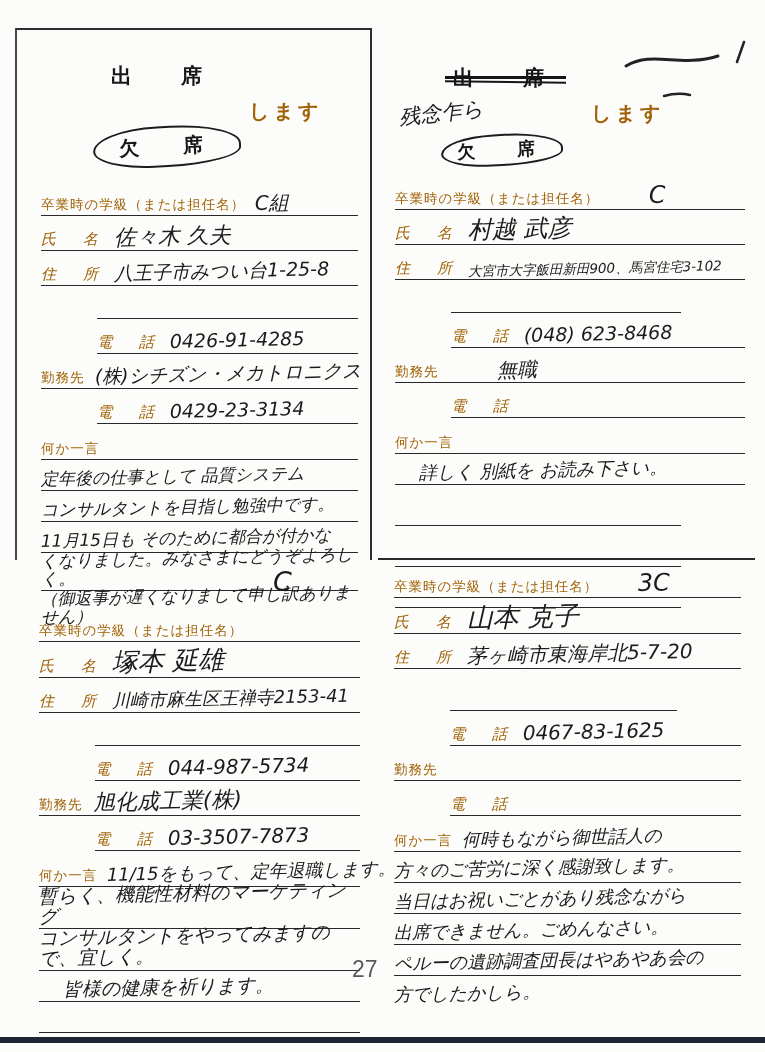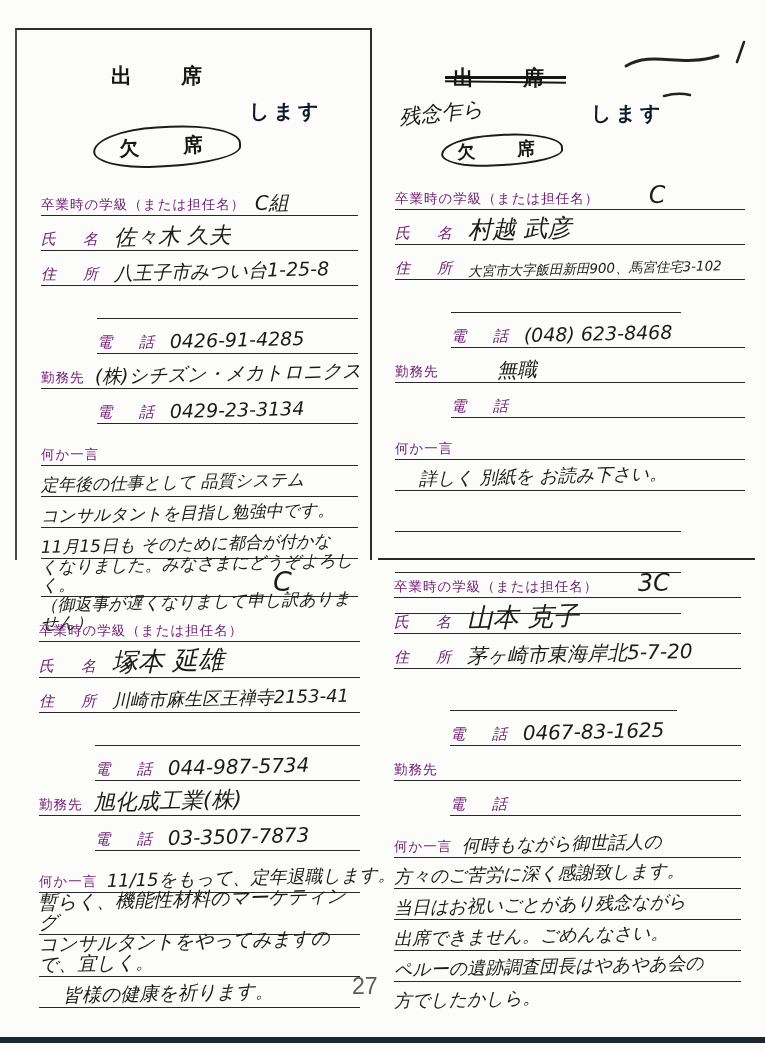--- a/index.html
+++ b/index.html
@@ -11,58 +11,58 @@
          border-top:2px solid #2e2e2e;border-right:2px solid #2e2e2e;border-left:2px solid #4a4a4a;
          padding:16px 12px 0 24px;}
   #card2{left:385px;top:28px;width:370px;height:530px;padding:16px 10px 0 10px;}
   #card3{left:15px;top:560px;width:357px;height:420px;padding:10px 12px 0 24px;}
   #card4{left:378px;top:558px;width:377px;height:420px;border-top:2px solid #2a2a2a;padding:8px 14px 0 16px;}
 
   
   .attend-area{position:relative;height:132px;}
   .gothic{font-family:"Liberation Sans","DejaVu Sans",sans-serif;font-weight:bold;}
   .attend-word{position:absolute;font-size:21px;letter-spacing:14px;color:#161616;}
-  .suffix-word{position:absolute;font-size:20px;letter-spacing:4px;color:#0f172a;}
+  .suffix-word{position:absolute;font-size:20px;letter-spacing:4px;color:#a16207;}
   .absent-wrap{position:absolute;}
   .oval{display:inline-block;padding:5px 24px;border:2.2px solid #1c1c1c;
         border-radius:48% 52% 55% 45% / 60% 55% 45% 50%;transform:rotate(-3deg);}
   .oval .attend-inline{font-size:20px;letter-spacing:12px;color:#161616;}
   .struck{position:relative;display:inline-block;}
   .struck i{font-style:normal;}
   .struck::before,.struck::after{content:"";position:absolute;left:-8px;right:-8px;height:2.2px;background:#161616;}
   .struck::before{top:44%;}
   .struck::after{top:62%;transform:rotate(.6deg);}
 
   
   .hw{font-family:"DejaVu Sans","Liberation Sans",sans-serif;font-style:italic;color:#1b1b1b;line-height:1.05;}
   .tilt{transform:rotate(-1.3deg);transform-origin:left bottom;}
 
   
   .row{display:flex;align-items:flex-end;gap:10px;min-height:26px;margin-top:7px;
        border-bottom:1.6px solid #282828;padding-bottom:1px;}
-  .flabel{font-size:13.5px;white-space:nowrap;letter-spacing:1px;color:#701a75;}
+  .flabel{font-size:13.5px;white-space:nowrap;letter-spacing:1px;color:#a16207;}
   .flabel.big{font-size:15px;letter-spacing:6px;font-style:italic;}
   .fvalue{white-space:nowrap;}
   .indent{margin-left:56px;}
   .short-r{margin-right:64px;}
   .blank-row{min-height:24px;}
   .s13{font-size:13.5px;} .s17{font-size:17px;} .s18{font-size:18px;} .s19{font-size:19px;}
   .s20{font-size:20px;} .s22{font-size:22px;} .s24{font-size:24px;} .s26{font-size:26px;}
 
   
   .cline{border-bottom:1.6px solid #282828;min-height:29px;display:flex;align-items:flex-end;padding-bottom:1px;}
   .cline.norule{border-bottom:none;}
   .cline.gap{min-height:39px;}
-  .cmt-label-row{margin-top:14px;text-align:center;}
+  .cmt-label-row{margin-top:8px;text-align:center;}
 
   .floating-c{position:absolute;font-size:27px;}
   .note-zannen{position:absolute;font-size:21px;transform:rotate(-6deg);}
 
   .page-num{position:absolute;left:352px;top:956px;color:#5a5a5a;font-size:23px;
-            font-family:"Liberation Sans","DejaVu Sans",sans-serif;margin-top:17px;}
+            font-family:"Liberation Sans","DejaVu Sans",sans-serif;}
   .scan-bar{position:absolute;left:0;top:1037px;width:765px;height:6px;background:#1d2530;}
   .scribble{position:absolute;left:618px;top:38px;}
 </style>
 </head>
 <body>
 
 <div class="page">
 
   <svg class="scribble" width="140" height="70" viewBox="0 0 140 70">
     <path d="M8,28 C35,12 62,30 100,18" stroke="#222" stroke-width="3" fill="none" stroke-linecap="round"></path>

